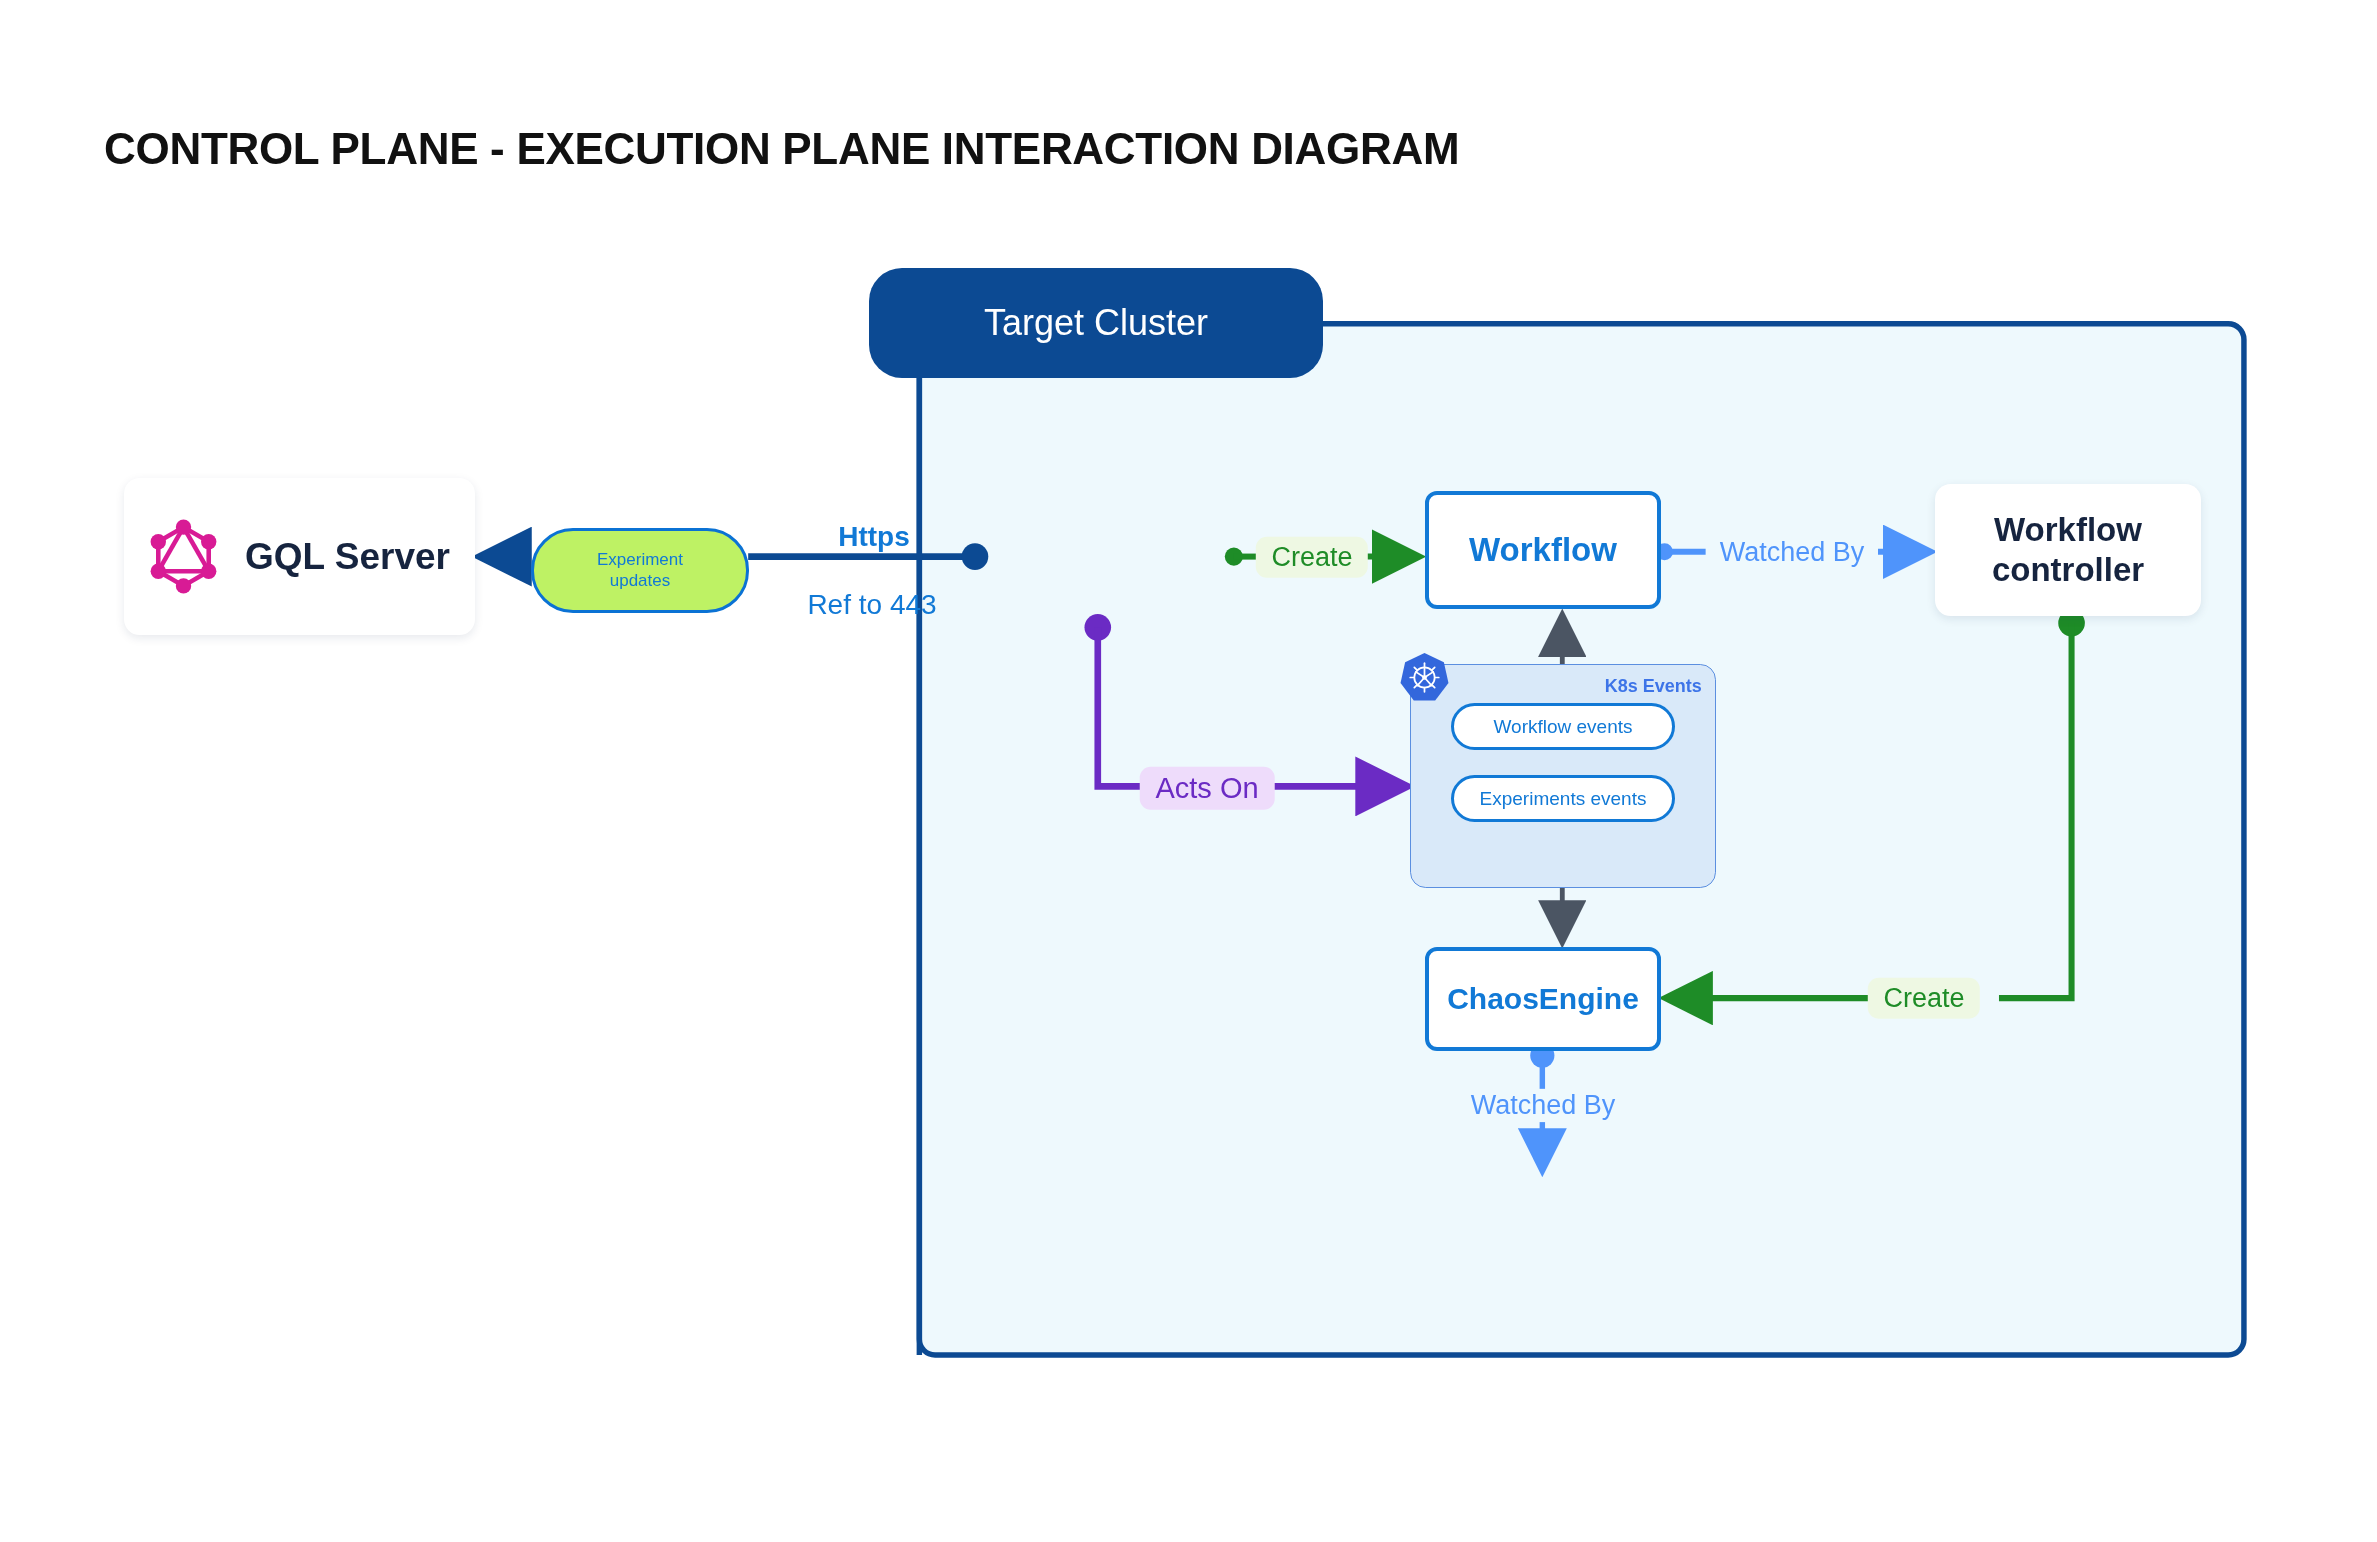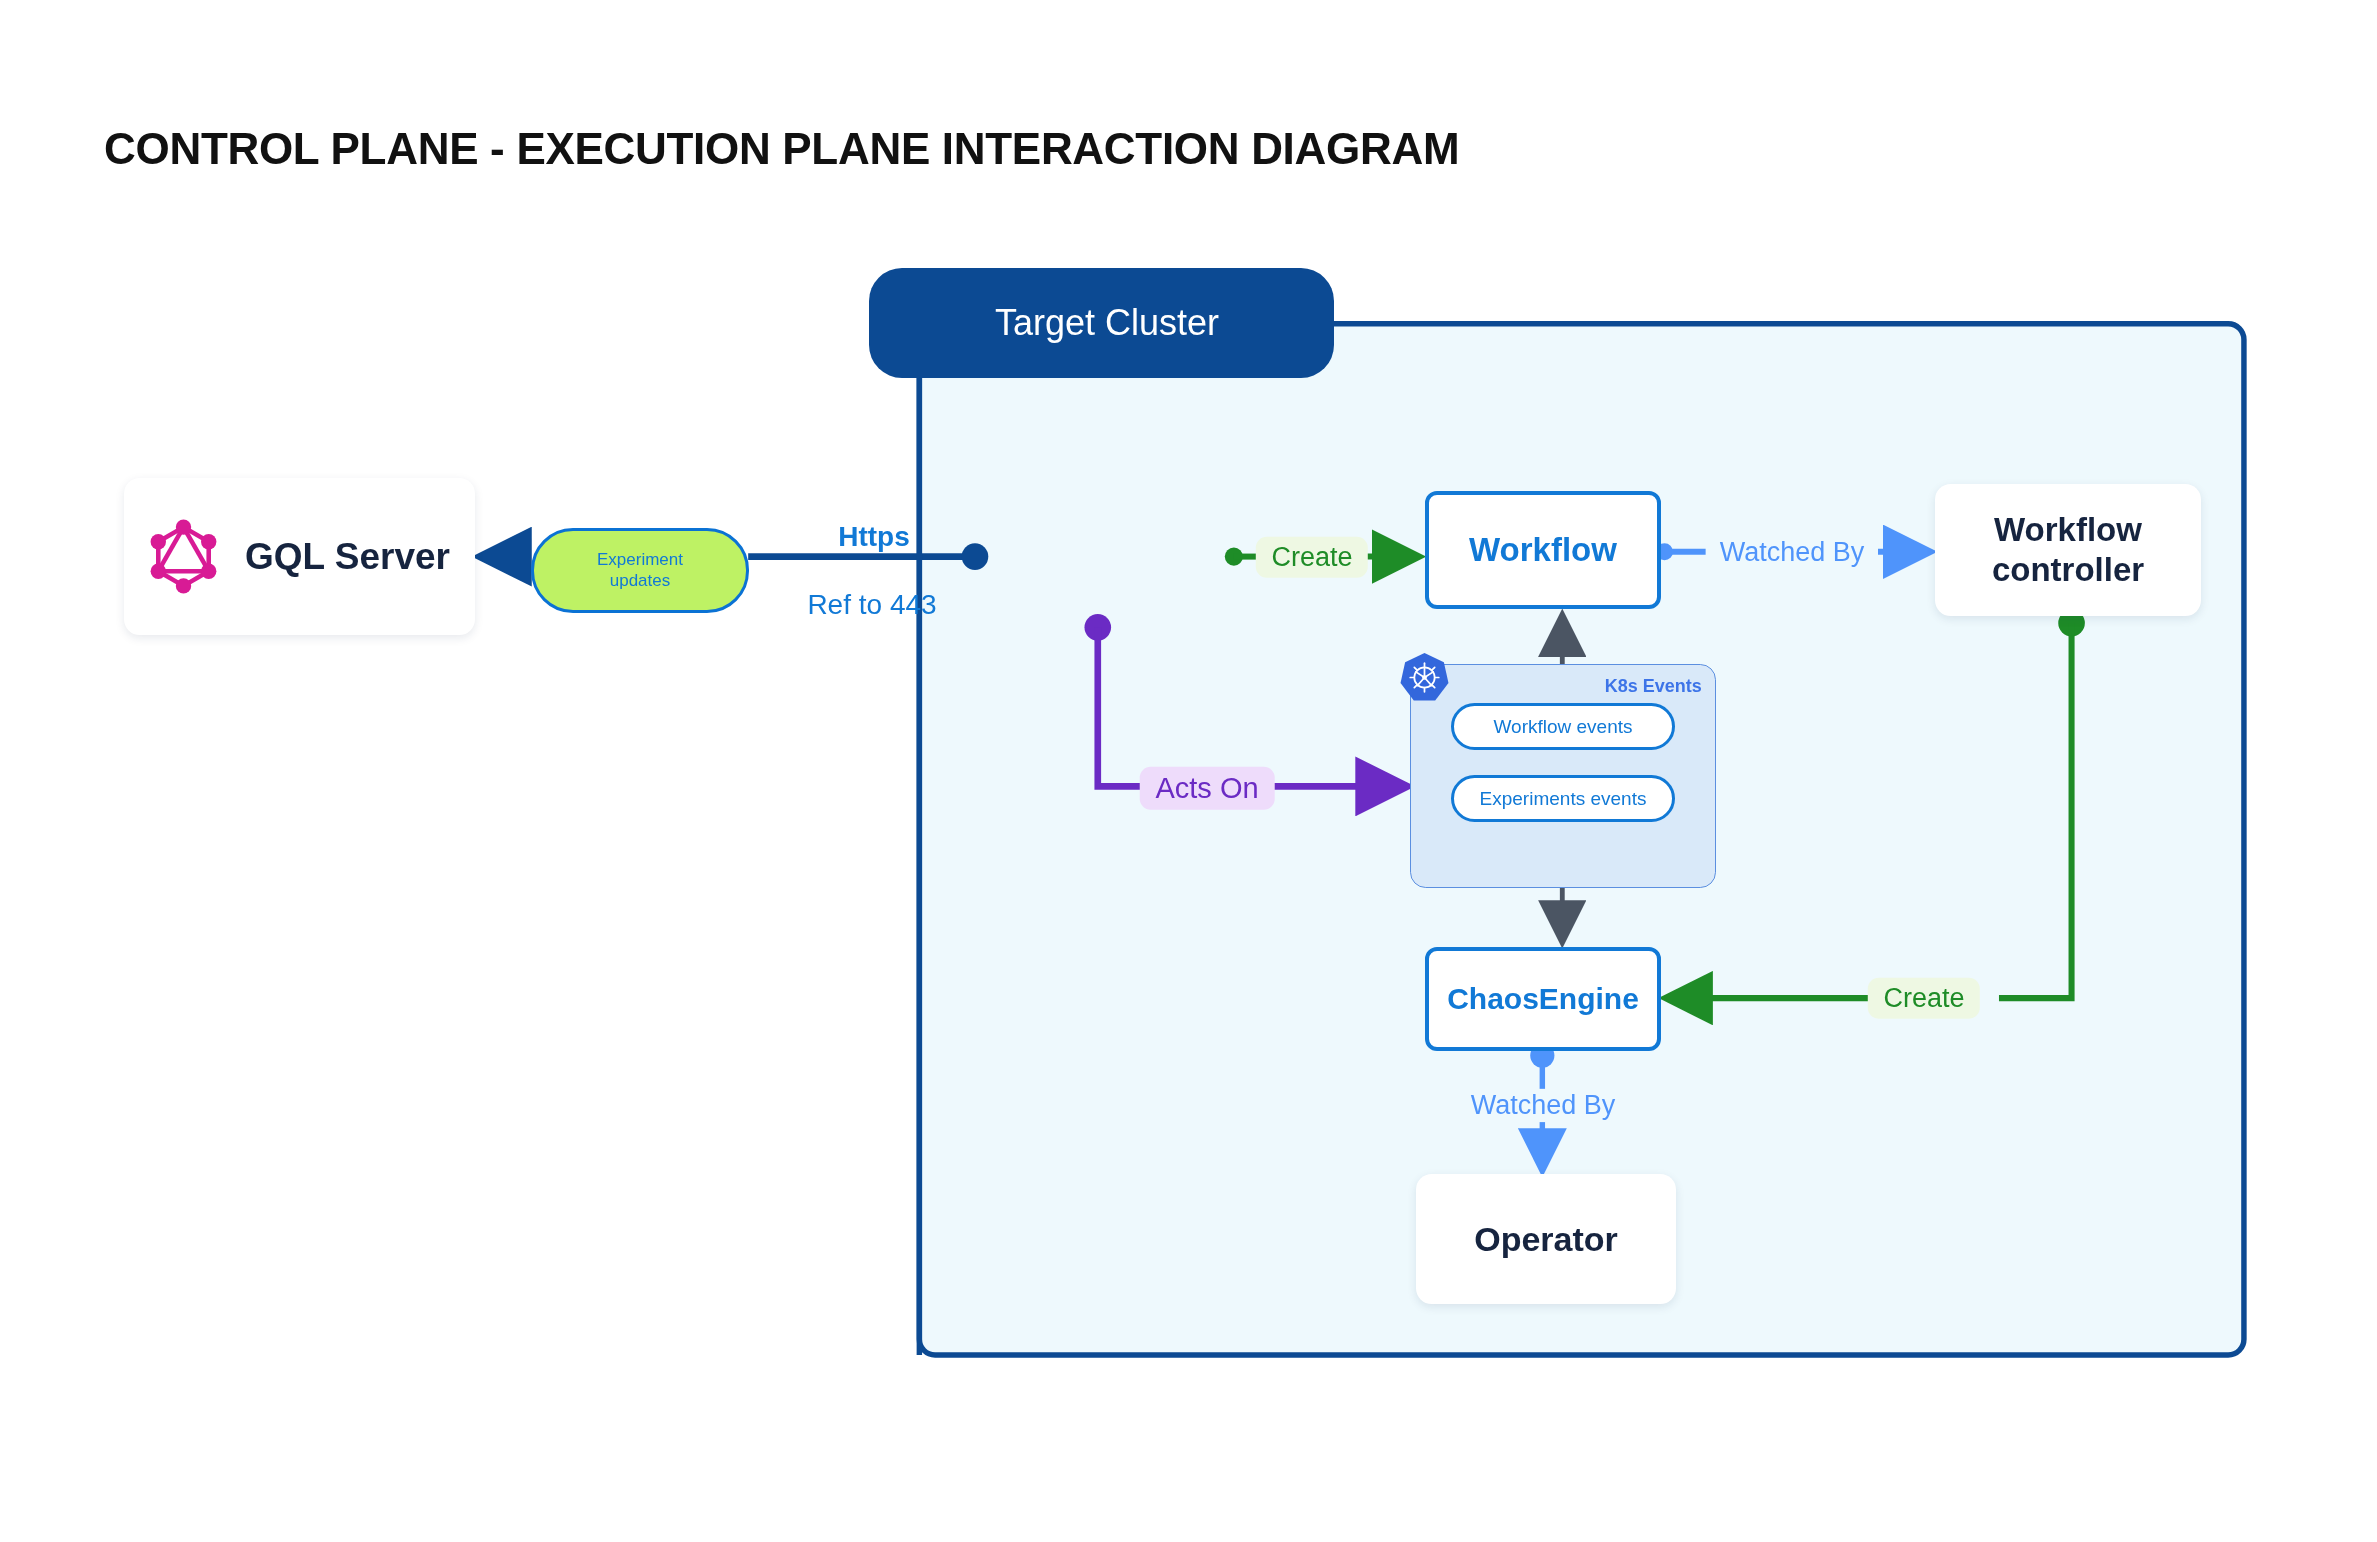--- a/index.html
+++ b/index.html
@@ -99,21 +99,20 @@
     left: 869px; top: 268px;
     width: 454px; height: 110px;
     background: #0c4a93;
     border-radius: 33px;
     display: flex;
     align-items: center;
     justify-content: center;
     color: #ffffff;
     font-size: 36px;
     font-weight: 400;
-    padding-left: 11px;
   }
   
   .k8s-panel {
     position: absolute;
     left: 1410px; top: 664px;
     width: 306px; height: 224px;
     background: #d9e9f9;
     border: 1.8px solid #5b8fe0;
     border-radius: 15.7px;
     box-sizing: border-box;
@@ -298,23 +297,20 @@
 
   <div class="node plain node-workflow-controller">
     <span>Workflow</span>
     <span>controller</span>
   </div>
 
   <div class="node outlined node-chaosengine">
     <span>ChaosEngine</span>
   </div>
 
-  <div class="node plain node-operator">
-    <span>Operator</span>
-  </div>
 
   <div class="cluster-pill">
     <span>Target Cluster</span>
   </div>
 
   <div class="k8s-panel">
     <div class="k8s-title">K8s Events</div>
     <div class="k8s-chip c1">
       <span>Workflow events</span>
     </div>

